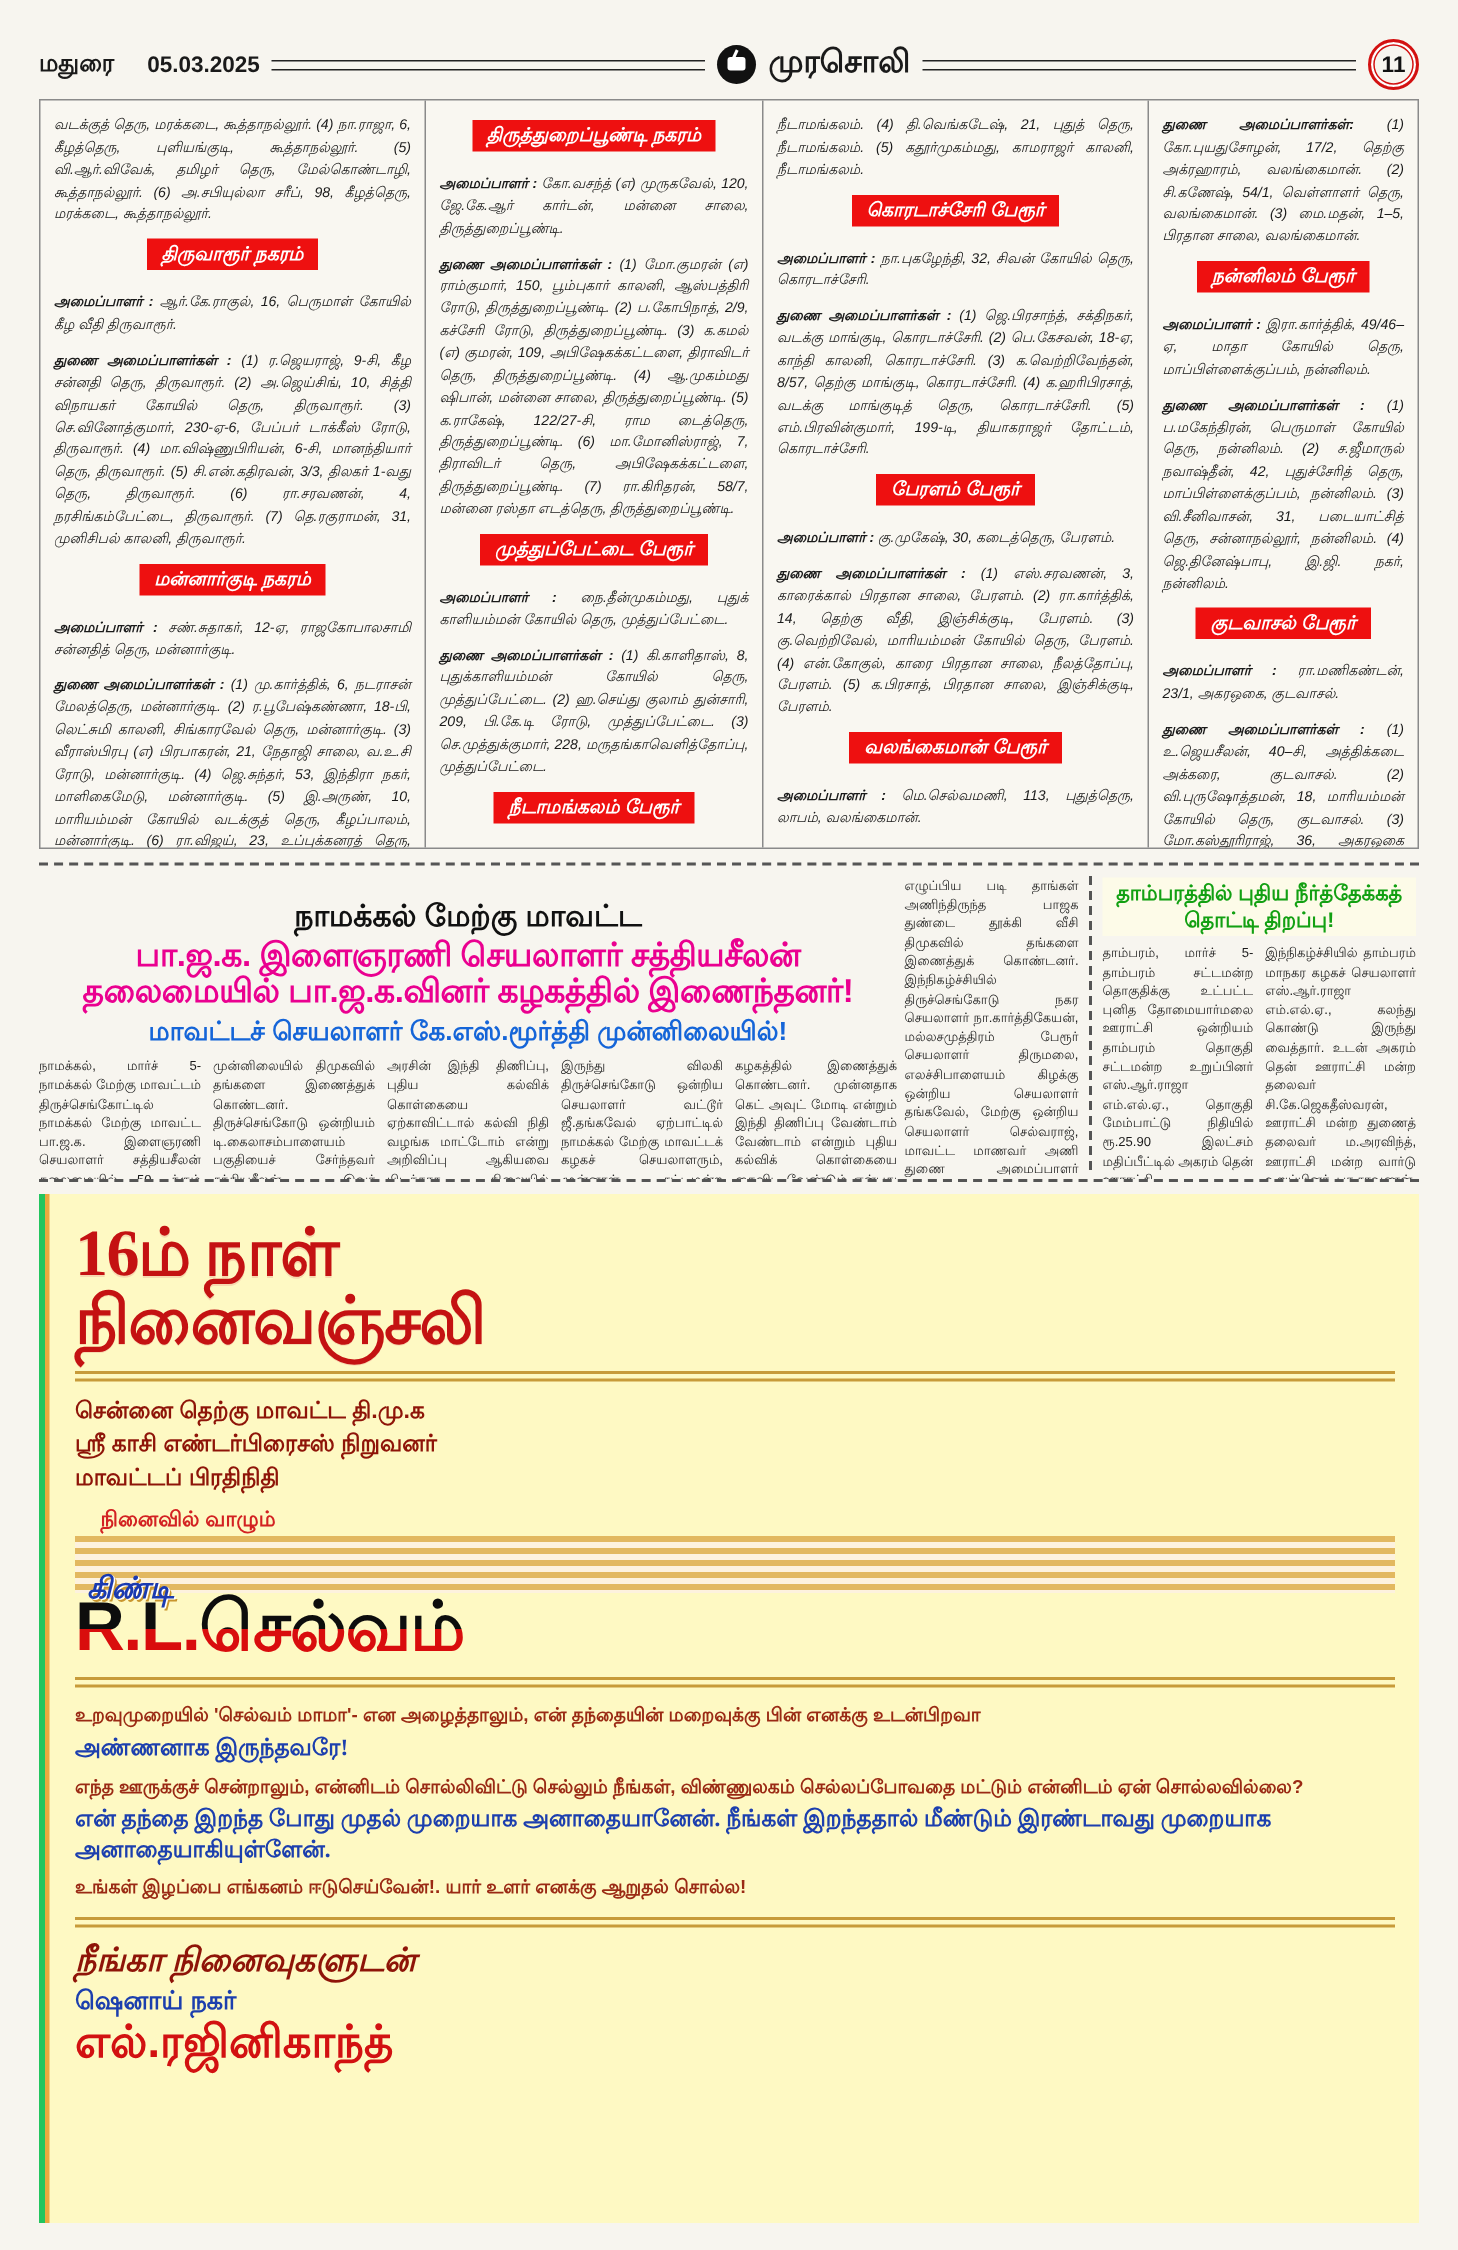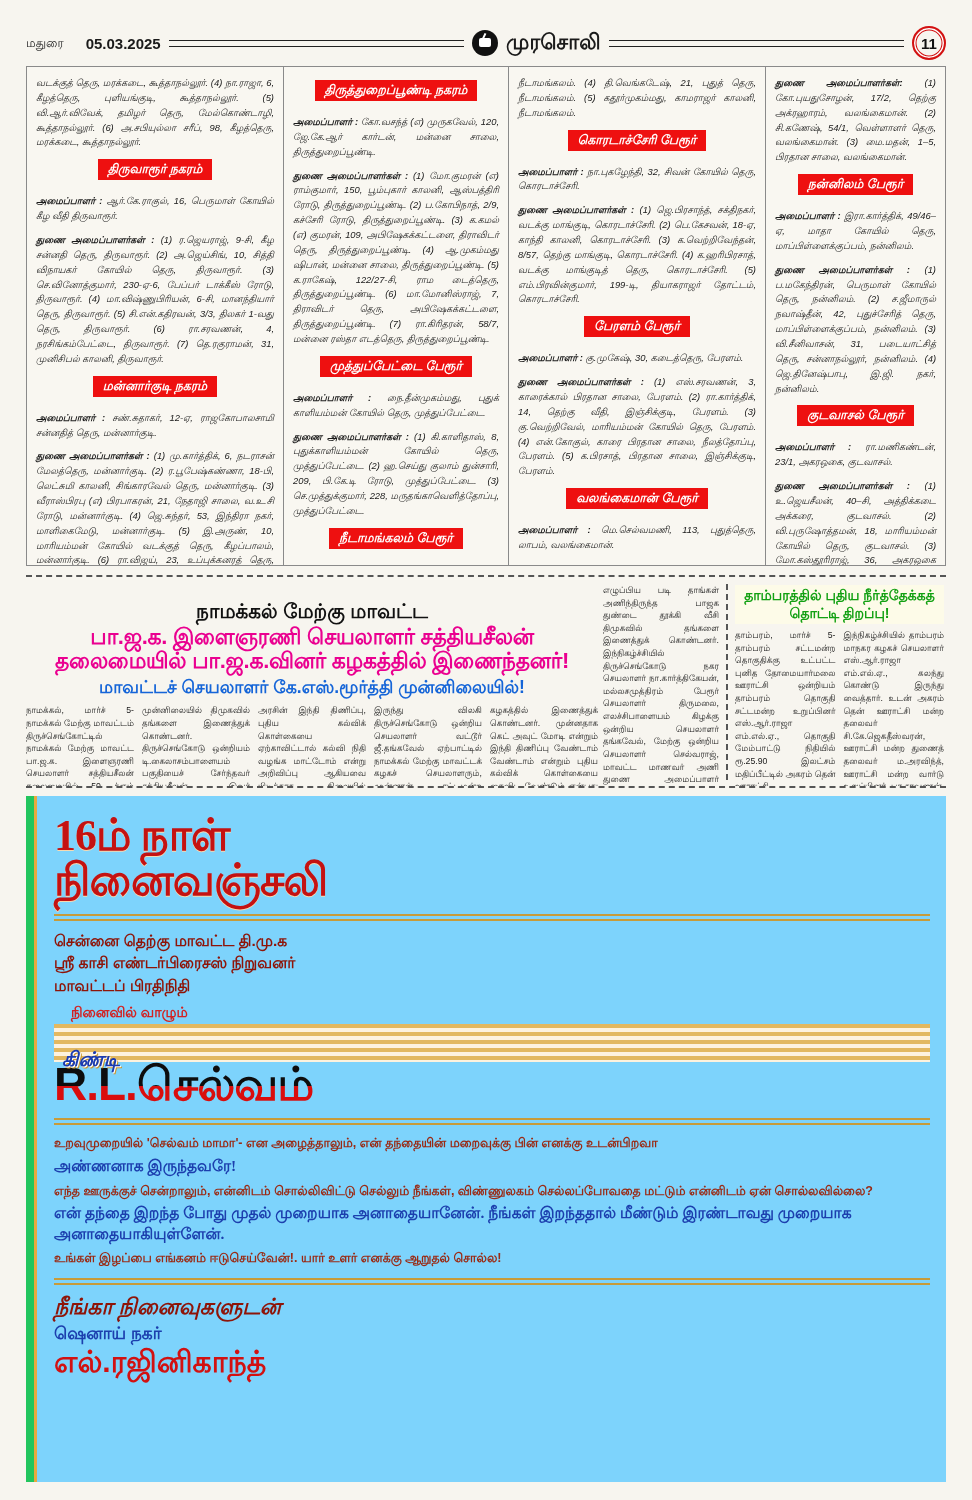--- a/index.html
+++ b/index.html
@@ -5,21 +5,21 @@
   html,body{margin:0;padding:0;}
   body{
     width:972px;height:1500px;background:#f7f5ef;
     font-family:"Liberation Sans", sans-serif;color:#1a1a1a;
     -webkit-font-smoothing:antialiased;position:relative;overflow:hidden;
   }
   .page{width:920px;margin:0 auto;padding-top:26px;}
 
   
   .hdr{display:flex;align-items:center;gap:8px;height:34px;}
-  .hdr .city{font-weight:normal;font-size:12px;}
+  .hdr .city{font-weight:bold;font-size:16px;}
   .hdr .date{font-weight:bold;font-size:15px;margin-left:14px;}
   .dline{flex:1;height:5px;border-top:1.6px solid #222;border-bottom:1.6px solid #222;}
   .logo{width:26px;height:26px;border-radius:50%;background:#111;position:relative;flex:0 0 auto;}
   .logo::after{content:"";position:absolute;left:7px;top:8px;width:12px;height:9px;background:#fff;border-radius:2px;}
   .logo::before{content:"";position:absolute;left:11px;top:3px;width:2px;height:7px;background:#fff;transform:rotate(25deg);}
   .mast{font-weight:bold;font-size:21px;}
   .pgbadge{width:30px;height:30px;border-radius:50%;border:2.5px solid #d31111;box-shadow:inset 0 0 0 1.5px #fff, inset 0 0 0 2.5px #d31111;
     color:#111;font-weight:bold;font-size:15px;display:flex;align-items:center;justify-content:center;flex:0 0 auto;}
 
   
@@ -73,22 +73,22 @@
   .shirt{position:absolute;left:58px;bottom:-30px;width:300px;height:250px;border-radius:48% 48% 0 0;
     background:linear-gradient(#faf6ec,#e8dfcd);box-shadow:inset 0 18px 22px -14px #b9ad92;}
   .chain{position:absolute;left:208px;bottom:60px;width:6px;height:150px;background:repeating-linear-gradient(180deg,#c79a2c 0 6px,#8a621a 6px 10px);transform:rotate(6deg);}
   .bands{position:absolute;left:0;right:0;bottom:0;height:118px;z-index:2;}
   .bandblack{position:absolute;left:0;right:0;bottom:62px;height:48px;
     background:linear-gradient(90deg,#060606 0%,#1d1d1d 45%,#6e6e6e 78%,#cfcabe 100%);}
   .bandred{position:absolute;left:0;right:0;bottom:34px;height:28px;
     background:linear-gradient(90deg,#a50d0d 0%,#d31414 45%,#d98a7a 80%,#e8d8c4 100%);}
   .bandtan{position:absolute;left:0;right:0;bottom:0;height:34px;
     background:linear-gradient(90deg,#140a04 0%,#6e3c16 35%,#c88f4c 70%,#f3e3c8 100%);}
-  .adright{flex:1;background:#7dd3fc;position:relative;padding:18px 16px 10px 20px;
-    border-left:8px solid #22c55e;box-shadow:inset 3px 0 0 #e9a93f;}
+  .adright{flex:1;background:#fef9c3;position:relative;padding:18px 16px 10px 20px;
+    border-left:4px solid #22c55e;box-shadow:inset 3px 0 0 #e9a93f;}
   .r1{color:#c41212;font-weight:bold;font-family:"Liberation Serif",serif;font-size:44px;line-height:1.02;letter-spacing:-1px;text-shadow:0 1px 0 #f7d9b0;}
   .grule{border-top:2px solid #c79b3a;border-bottom:2px solid #c79b3a;height:3px;margin:10px 0 9px;}
   .r2 div{color:#8e1408;font-weight:bold;font-size:15.5px;line-height:1.45;}
   .r3{color:#d32222;font-weight:bold;font-size:14px;margin-top:7px;margin-left:17px;}
   .kband{margin-top:2px;height:38px;background:repeating-linear-gradient(180deg,#e2b860 0 4px,#fdf2de 4px 8px);position:relative;}
   .kindi{position:absolute;left:8px;top:-8px;color:#1a3ab0;font-size:20px;font-style:italic;font-weight:bold;
     font-family:Liberation Sans, sans-serif;text-shadow:1px 1px 0 #fff,2px 2px 0 #c9962e;margin-top:32px;}
   .rname{font-weight:bold;font-size:46px;letter-spacing:-1px;line-height:1.05;color:#b30f0f;margin-top:-2px;}
   @supports (-webkit-background-clip:text){
     .rname{background:linear-gradient(180deg,#0d0d0d 0 54%,#d90d0d 54% 100%);

